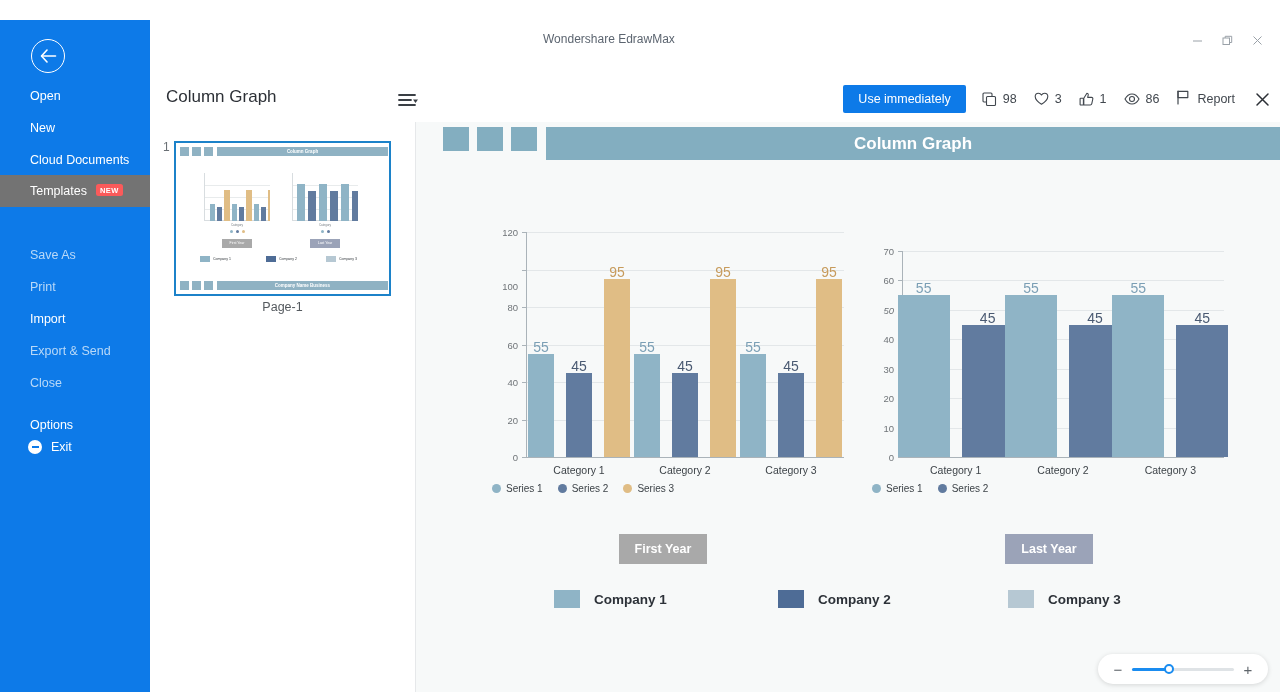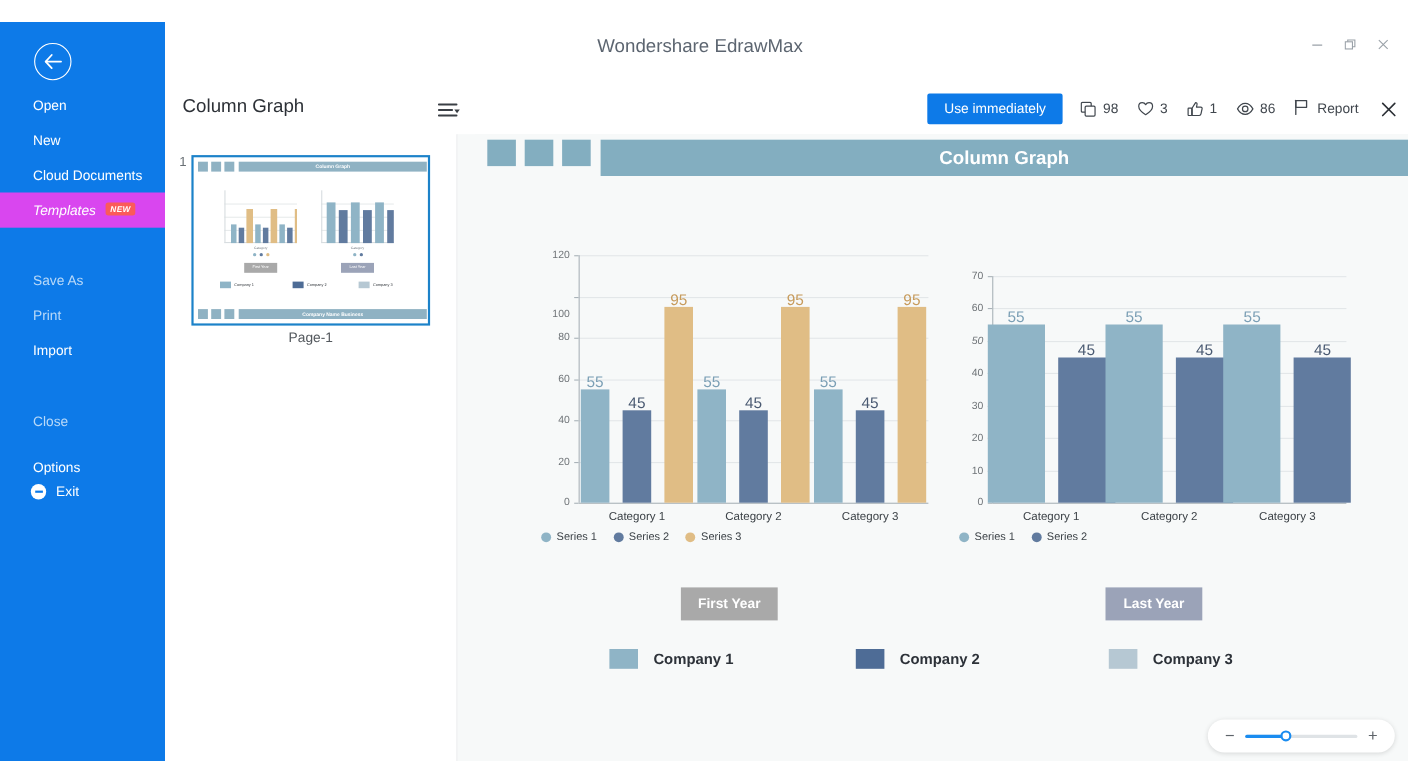--- a/index.html
+++ b/index.html
@@ -25,21 +25,21 @@
   }
   #back-circle svg { display: block; }
   .nav-item {
     position: absolute; left: 0; width: 150px; height: 32px;
     display: flex; align-items: center;
     padding-left: 30px;
     font-size: 12.5px; color: #ffffff; cursor: pointer;
     white-space: nowrap;
   }
   .nav-item.dim { color: #b9d9f8; }
-  .nav-item.active { background: #d946ef; font-style: italic; }
+  .nav-item.active { background: #737373; }
   .badge-new {
     display: inline-block; margin-left: 9px;
     background: #fb5a5a; color: #fff;
     font-size: 7.5px; font-weight: bold; letter-spacing: .4px;
     padding: 1.5px 4px; border-radius: 2.5px;
     position: relative; top: -1px;
   }
   #exit-icon {
     width: 14px; height: 14px; border-radius: 50%;
     background: #ffffff; margin-right: 9px;
@@ -50,21 +50,21 @@
     display: block; width: 7px; height: 2px; background: #0d7ae8;
   }
 
   
   #titlebar {
     position: absolute; left: 150px; top: 0; right: 0; height: 78px;
     background: #ffffff;
   }
   #app-title {
     position: absolute; left: 393px; top: 32px;
-    font-size: 17px; color: #5c6570;
+    font-size: 12px; color: #5c6570;
   }
   #win-controls {
     position: absolute; right: 8px; top: 28px;
     display: flex; gap: 0px;
   }
   .win-btn {
     width: 30px; height: 24px;
     display: flex; align-items: center; justify-content: center;
     color: #9aa1a8; font-size: 12px; cursor: pointer;
   }
@@ -252,20 +252,23 @@
       <span class="badge-new">NEW</span>
     </div>
     <div class="nav-item dim" style="top:219px">
       <span>Save As</span>
     </div>
     <div class="nav-item dim" style="top:251px">
       <span>Print</span>
     </div>
     <div class="nav-item" style="top:283px">
       <span>Import</span>
+    </div>
+    <div class="nav-item dim" style="top:315px">
+      <span>Export &amp; Send</span>
     </div>
     <div class="nav-item dim" style="top:347px">
       <span>Close</span>
     </div>
     <div class="nav-item" style="top:389px">
       <span>Options</span>
     </div>
     <div class="nav-item" style="top:411px;padding-left:28px">
       <span id="exit-icon">
           <i></i>

